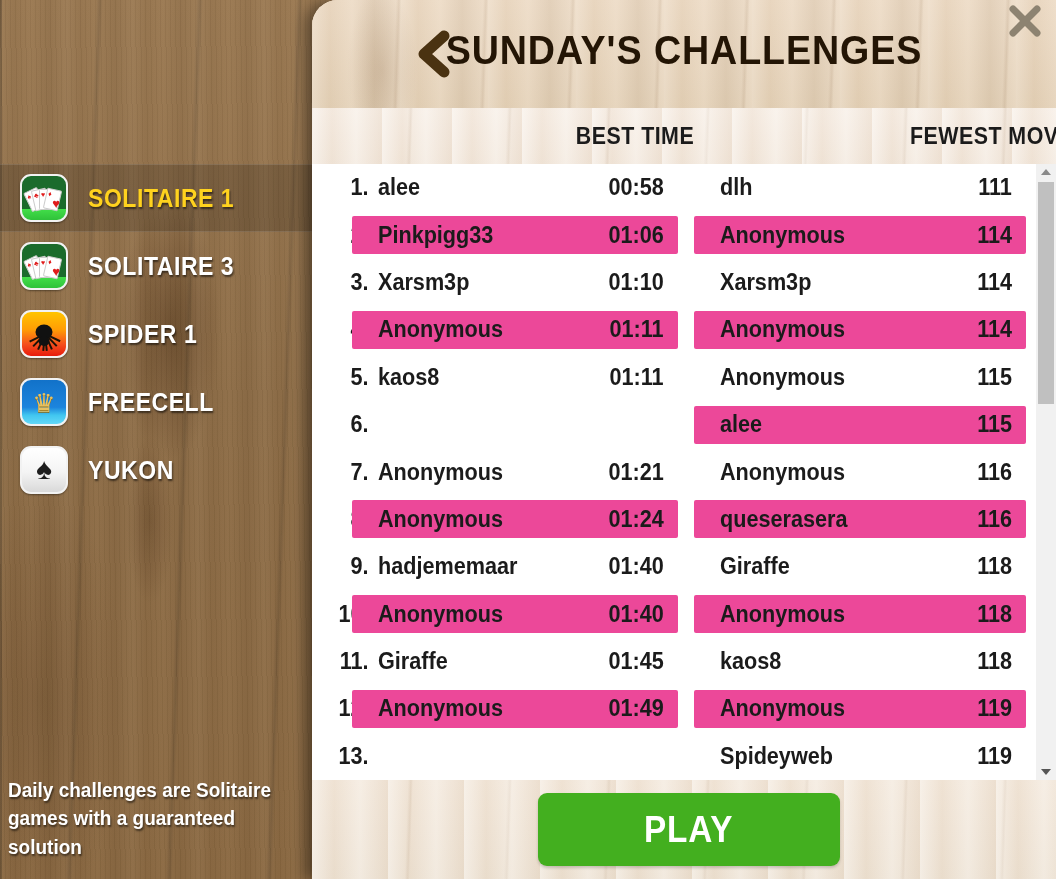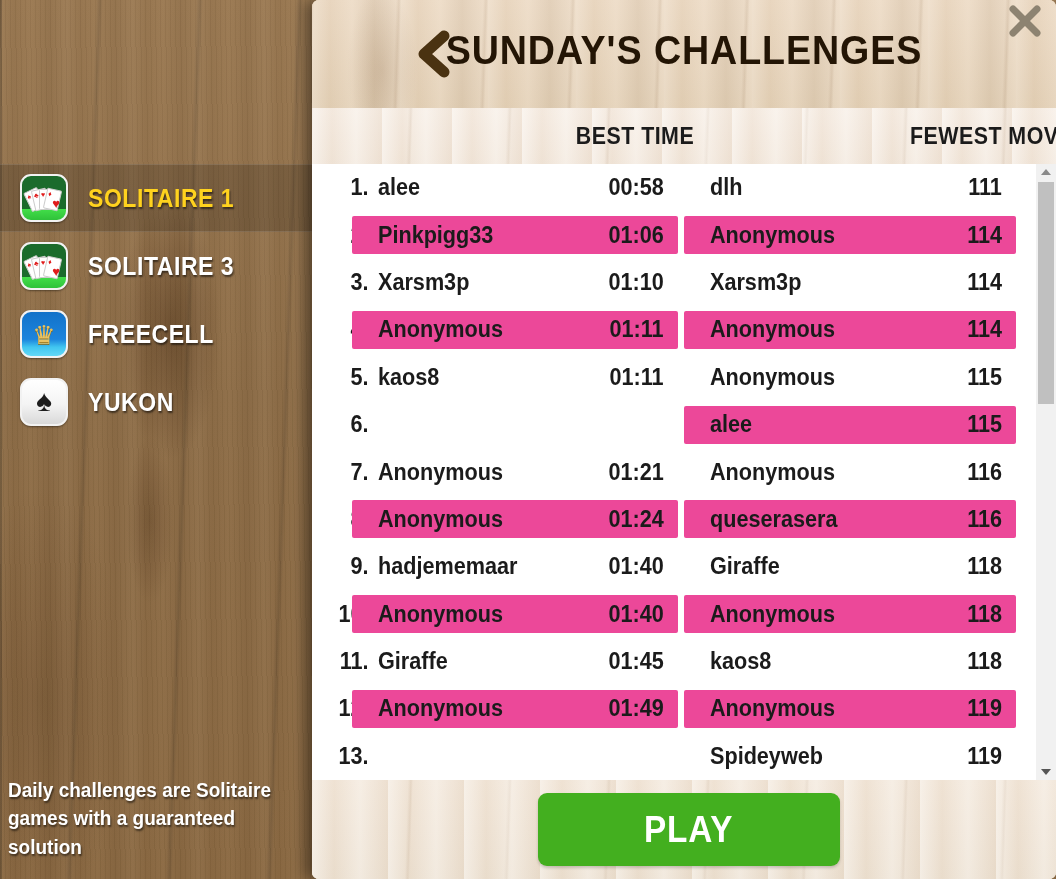--- a/index.html
+++ b/index.html
@@ -205,21 +205,20 @@
   .modal {
     position: absolute;
     left: 312px; top: 0;
     width: 744px;
     height: 879px;
     z-index: 5;
     border-top-left-radius: 26px;
     overflow: hidden;
     box-shadow: -7px 0 14px rgba(0,0,0,0.38);
     background-color: #efe3d4;
-    border-radius: 7px;
   }
   .modal-header {
     position: relative;
     height: 108px;
     background-color: #e8d4bb;
     background-image:
       repeating-linear-gradient(90deg,
         rgba(255,255,255,0.22) 0px,
         rgba(0,0,0,0.015) 18px,
         rgba(255,255,255,0.14) 40px,
@@ -319,21 +318,21 @@
   }
   .cell {
     position: absolute;
     height: 38px;
     display: flex;
     align-items: center;
     border-radius: 2px;
   }
   .cell.shaded { background: #ec4899; }
   .cell-time  { left: 40px;  width: 326px; }
-  .cell-moves { left: 372px; width: 332px; }
+  .cell-moves { left: 382px; width: 332px; }
   .cell .pname {
     position: absolute;
     left: 26px;
     font-size: 23px;
     font-weight: bold;
     color: #1b1b1b;
     font-family: "Liberation Sans Narrow", "Liberation Sans", sans-serif;
     transform: scaleX(0.94);
     transform-origin: left center;
     white-space: nowrap;
@@ -459,20 +458,35 @@
               <span class="pip">♥</span>
             </div>
             <div class="card c4">
               <span class="pip">♦</span>
             </div>
             <span class="bigheart">♥</span>
           </div>
           <div class="sb-label">SOLITAIRE 3</div>
         </div>
         <div class="sb-item">
+          <div class="sb-icon ic-spider">
+            <div class="leg" style="transform:rotate(-64deg)"></div>
+            <div class="leg" style="transform:rotate(-44deg)"></div>
+            <div class="leg" style="transform:rotate(-24deg)"></div>
+            <div class="leg" style="transform:rotate(-6deg)"></div>
+            <div class="leg" style="transform:rotate(6deg)"></div>
+            <div class="leg" style="transform:rotate(24deg)"></div>
+            <div class="leg" style="transform:rotate(44deg)"></div>
+            <div class="leg" style="transform:rotate(64deg)"></div>
+            <div class="body"></div>
+            <div class="head"></div>
+          </div>
+          <div class="sb-label">SPIDER 1</div>
+        </div>
+        <div class="sb-item">
           <div class="sb-icon ic-freecell">
             <span class="crown">♛</span>
           </div>
           <div class="sb-label">FREECELL</div>
         </div>
         <div class="sb-item">
           <div class="sb-icon ic-yukon">
             <span class="spade">♠</span>
           </div>
           <div class="sb-label">YUKON</div>

